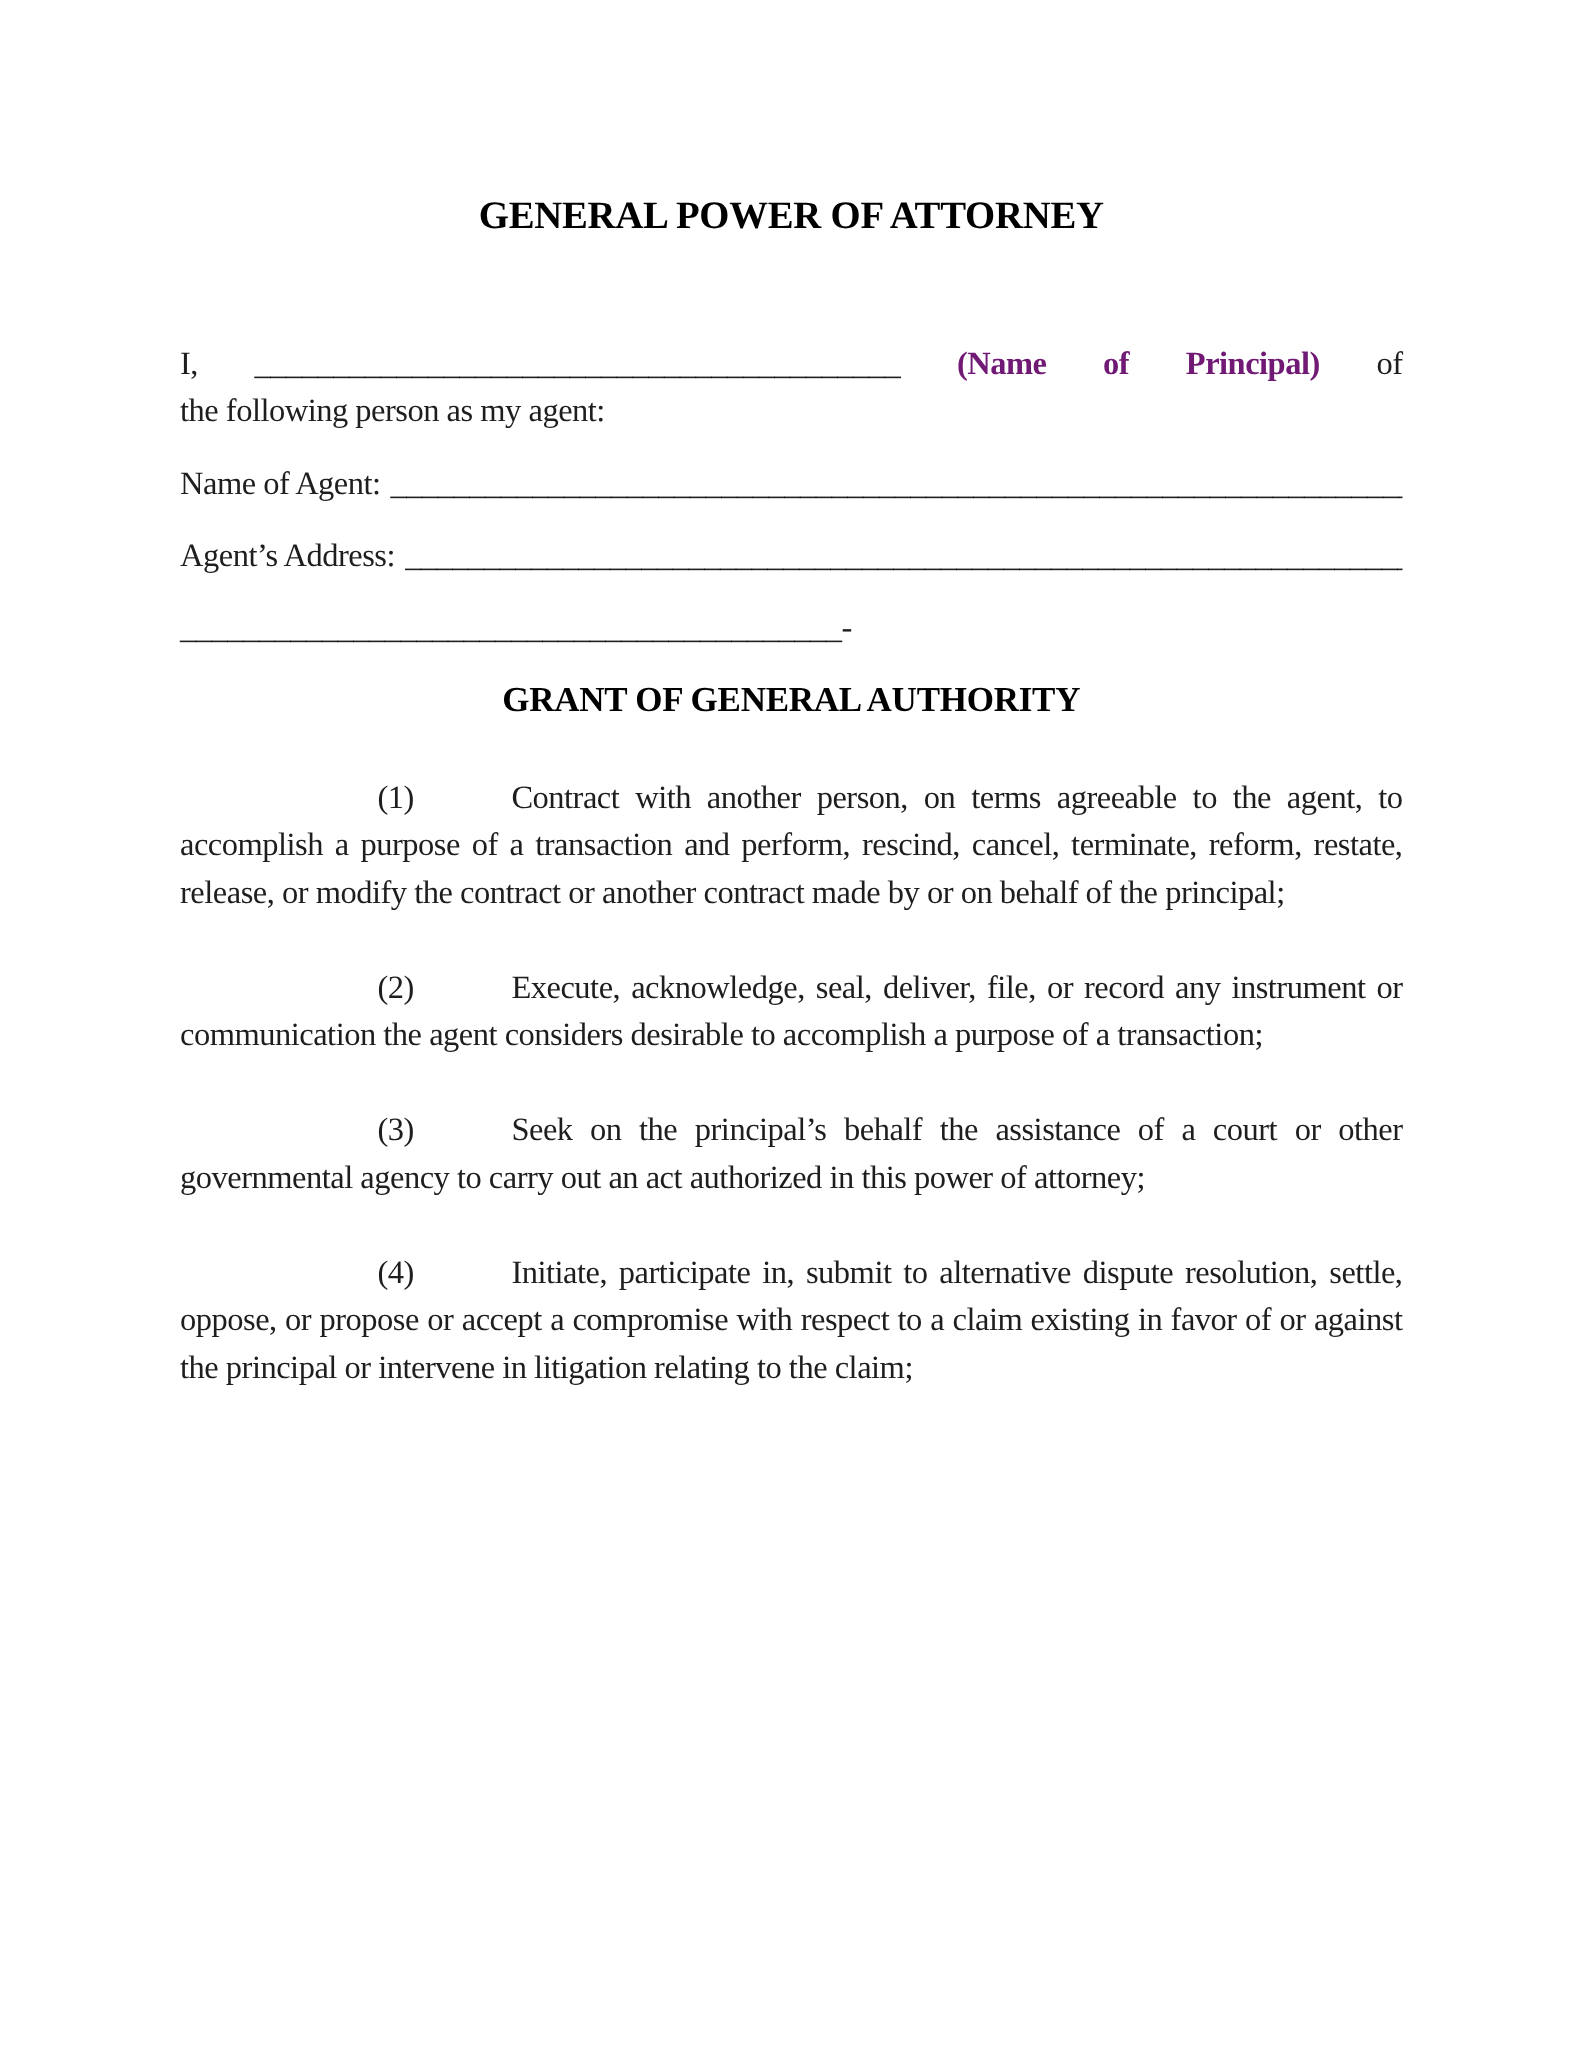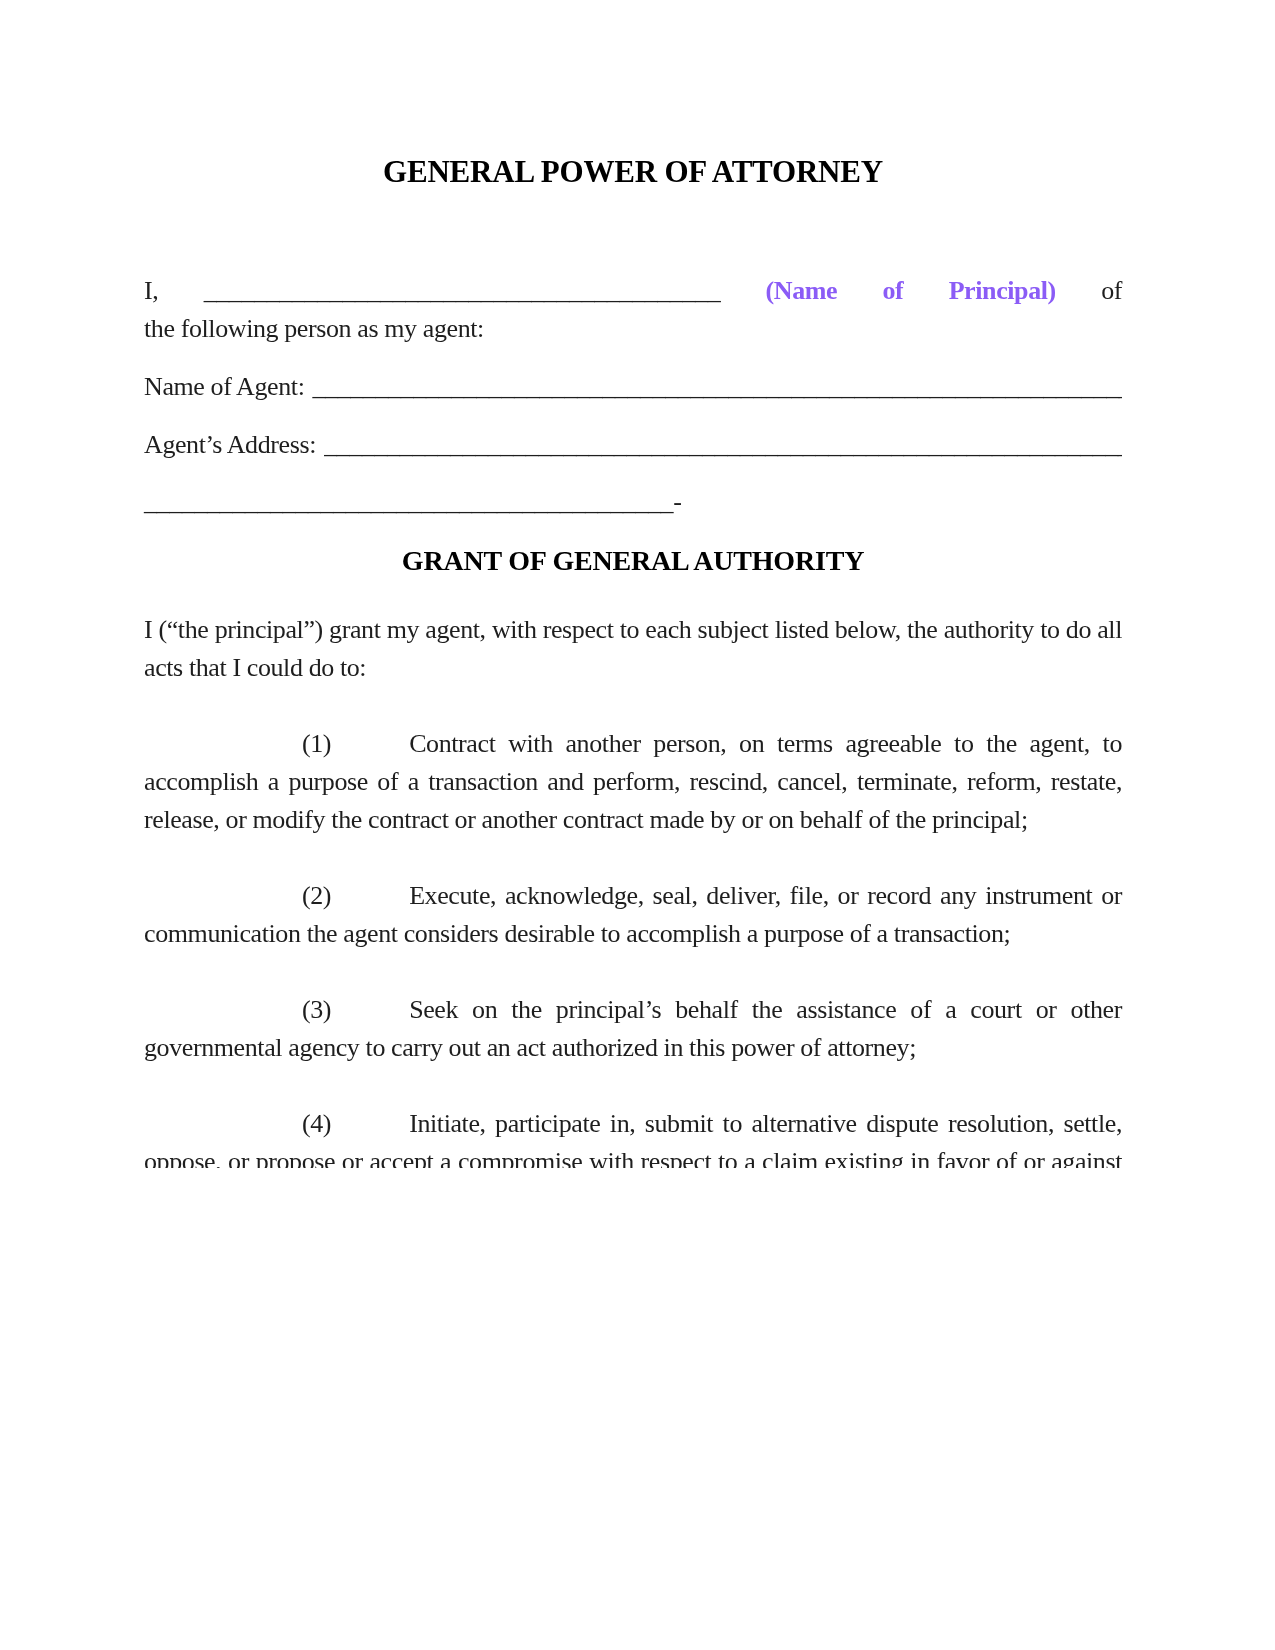--- a/index.html
+++ b/index.html
@@ -23,21 +23,21 @@
     text-align:center;
     font-size:31px;
     line-height:44px;
     font-weight:700;
     color:#000;
     letter-spacing:-0.2px;
   }
 
   .intro { margin-top:78px; }
   .jline { text-align:justify; text-align-last:justify; }
-  .jline b { font-weight:700; color:#8b5cf6; }
+  .jline b { font-weight:700; color:#701a75; }
   .plainline { text-align:left; }
 
   .field { display:flex; align-items:baseline; margin-top:20px; }
   .field-label { white-space:nowrap; padding-right:8px; }
   .field-blank { flex:1 1 auto; overflow:hidden; white-space:nowrap; }
 
   .phone-label { margin-top:29px; }
   .phone-blank { margin-top:19px; white-space:nowrap; }
 
   .section-heading {
@@ -98,21 +98,20 @@
 
   <div class="field">
     <span class="field-label">Agent’s Address:</span>
     <span class="field-blank">______________________________________________________________________</span>
   </div>
 
   <div class="phone-blank">__________________________________________-</div>
 
   <h2 class="section-heading">GRANT OF GENERAL AUTHORITY</h2>
 
-  <p class="grant-intro">I (“the principal”) grant my agent, with respect to each subject listed below, the authority to do all acts that I could do to:</p>
 
   <p class="numbered">
     <span class="pnum">(1)</span><span class="ptab"></span><span>Contract with another person, on terms agreeable to the agent, to accomplish a purpose of a transaction and perform, rescind, cancel, terminate, reform, restate, release, or modify the contract or another contract made by or on behalf of the principal;</span>
   </p>
 
   <p class="numbered">
     <span class="pnum">(2)</span><span class="ptab"></span><span>Execute, acknowledge, seal, deliver, file, or record any instrument or communication the agent considers desirable to accomplish a purpose of a transaction;</span>
   </p>
 
   <p class="numbered">

